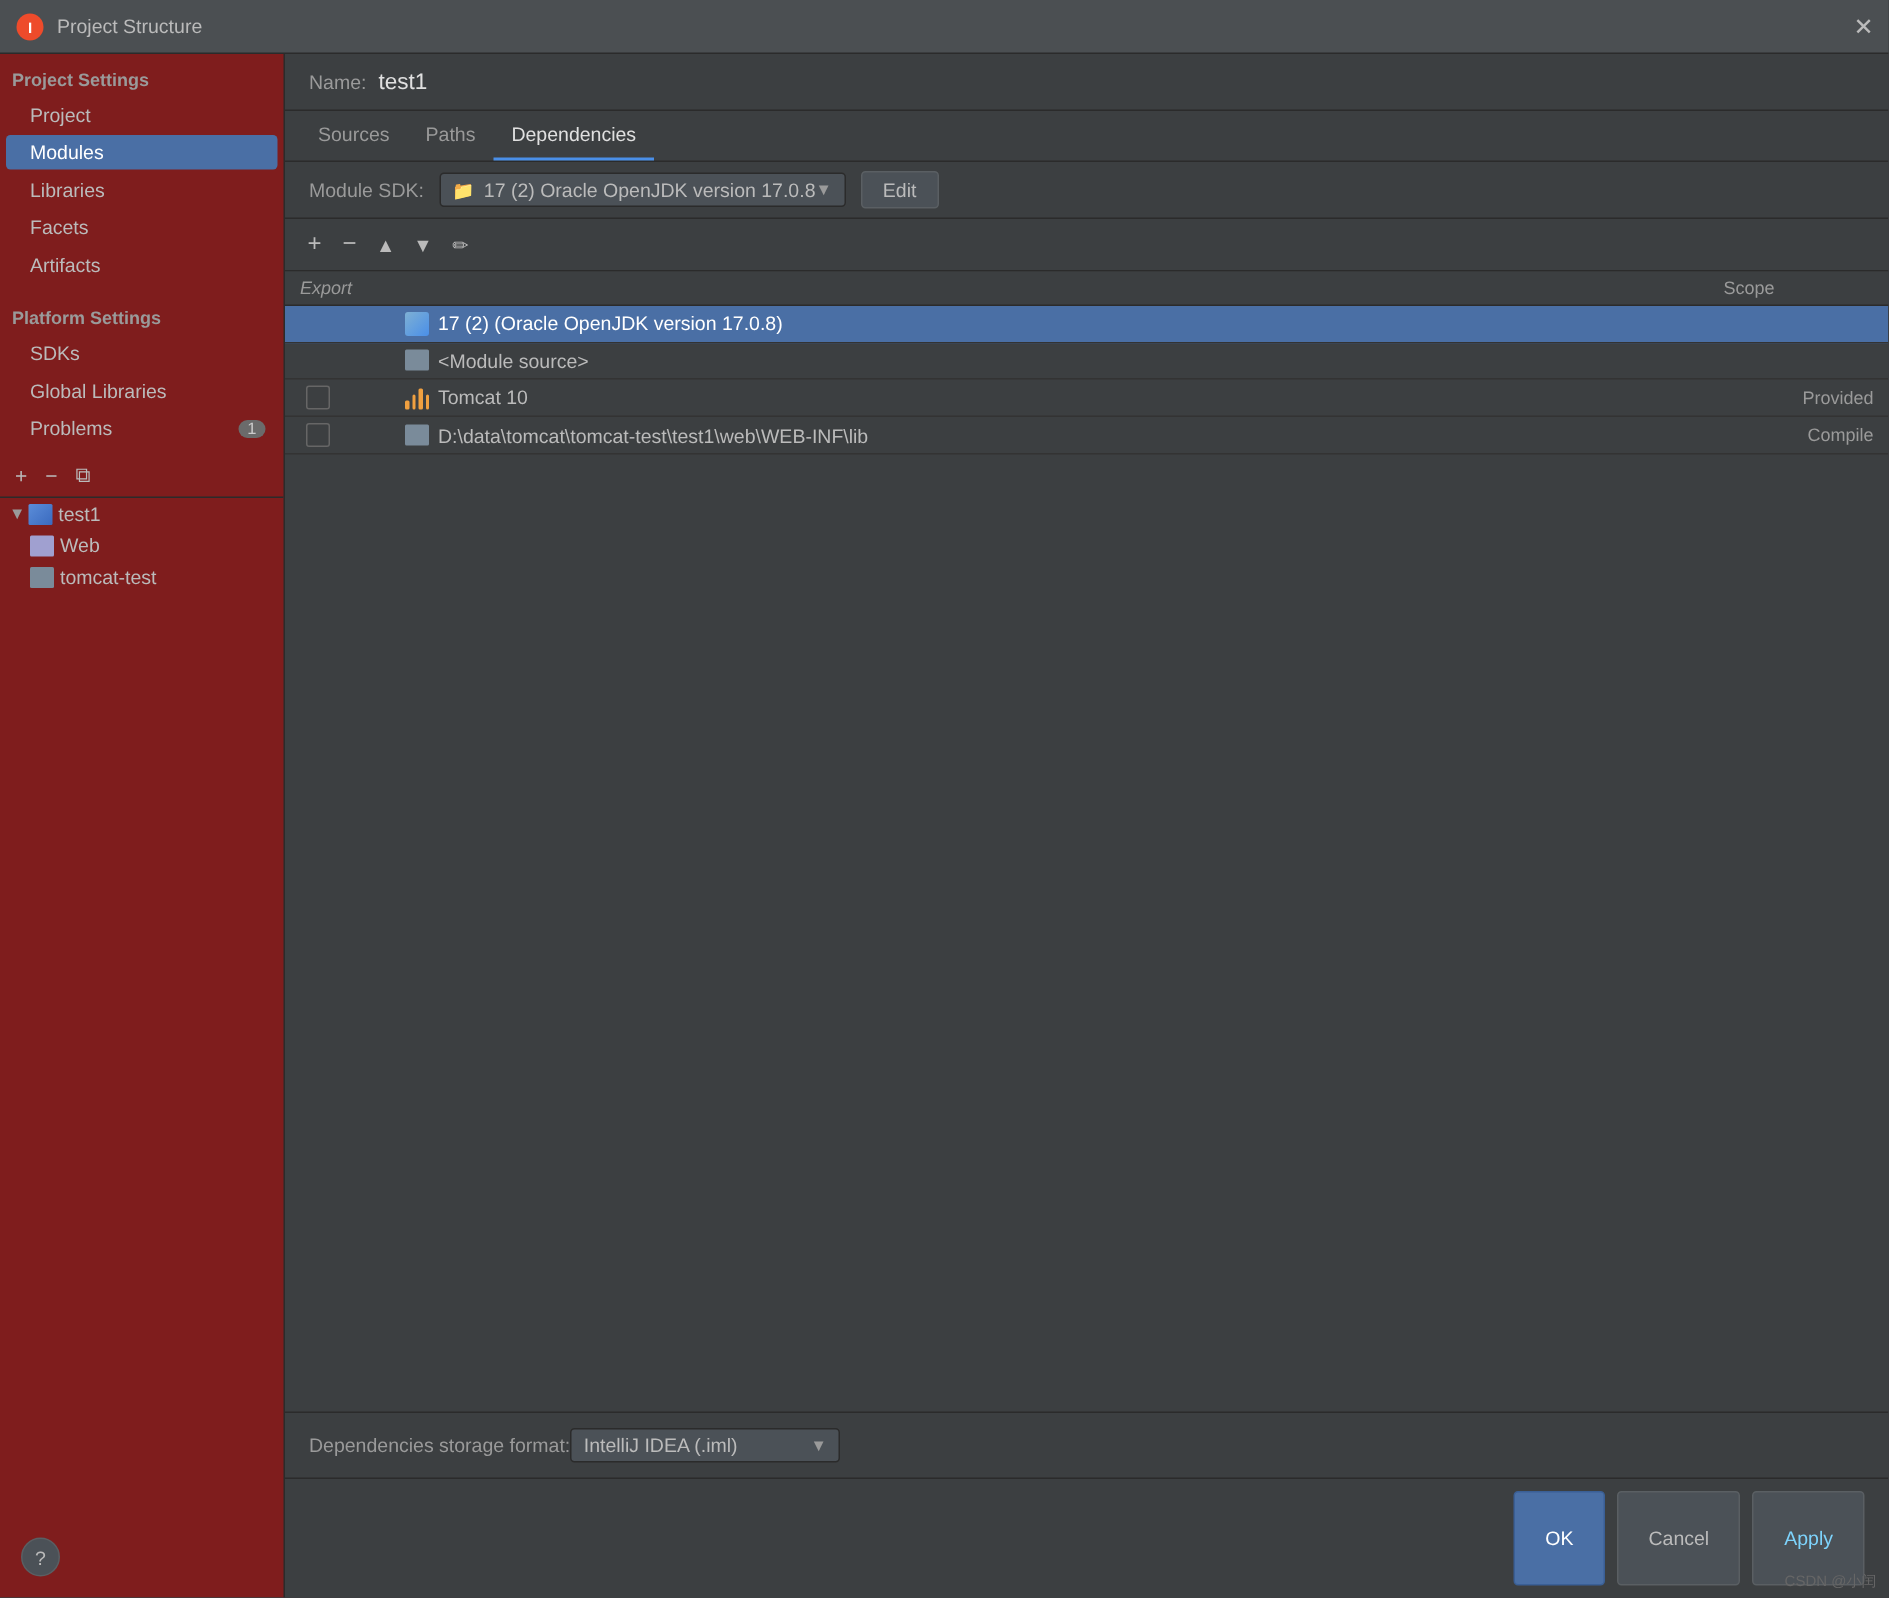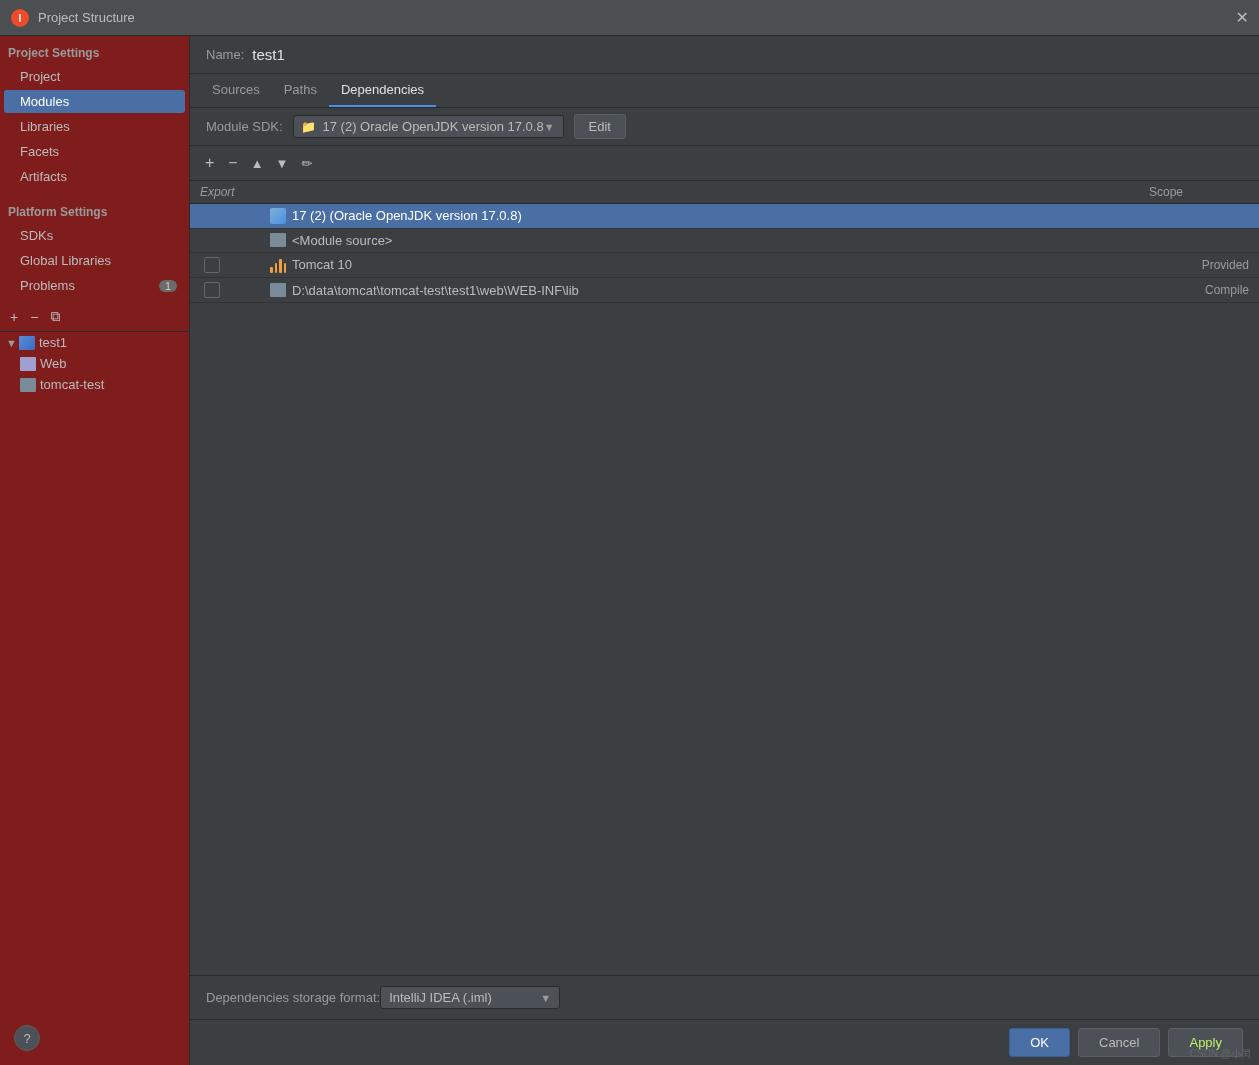--- a/index.html
+++ b/index.html
@@ -415,22 +415,22 @@
       color: #bbb;
       padding: 6px 20px;
       border-radius: 3px;
       cursor: pointer;
       font-size: 13px;
     }
 
     .btn-apply {
       background: #4b5157;
       border: 1px solid #5a5f63;
-      color: #bef264;
-      padding: 6px 20px;
+      color: #7dd3fc;
+      padding: 23px 20px;
       border-radius: 3px;
       cursor: pointer;
       font-size: 13px;
     }
 
     .help-btn {
       position: absolute;
       bottom: 14px;
       left: 14px;
       width: 26px;

